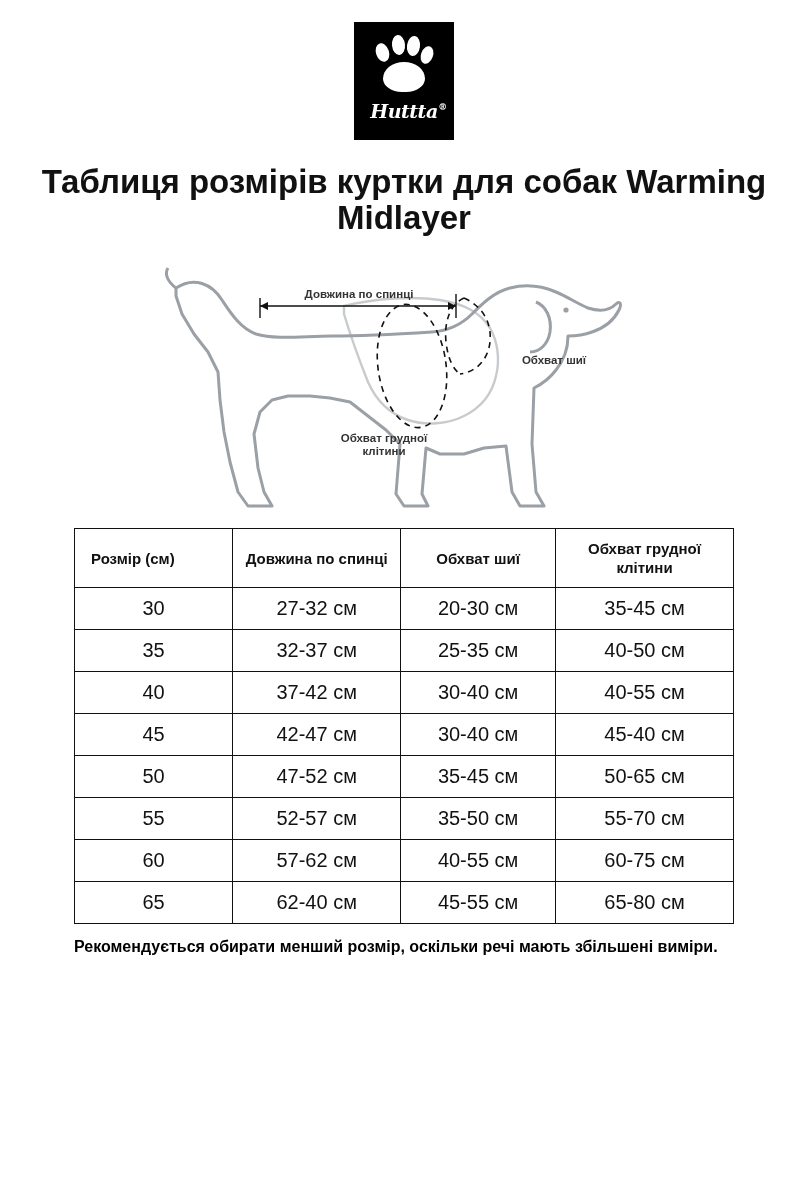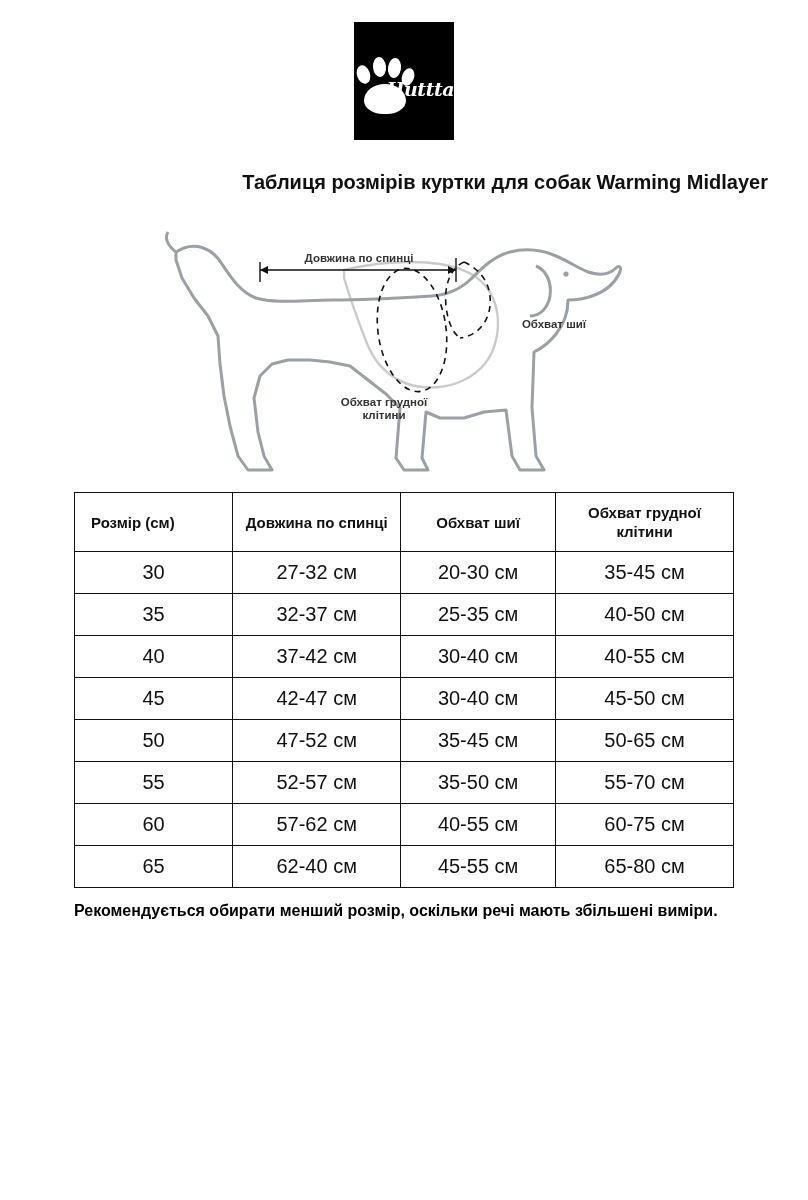--- a/index.html
+++ b/index.html
@@ -26,21 +26,21 @@
   .logo-wrap {
     display: flex;
     justify-content: center;
     padding-top: 22px;
   }
   .logo-box {
     width: 100px;
     height: 118px;
     background: #000000;
     display: flex;
-    flex-direction: row;
+    flex-direction: column;
     align-items: center;
     justify-content: flex-start;
     padding-top: 12px;
     box-sizing: border-box;
   }
   .paw {
     position: relative;
     width: 62px;
     height: 62px;
   }
@@ -73,23 +73,23 @@
   .logo-word .tick {
     position: absolute;
     right: -9px;
     top: 2px;
     font-size: 9px;
     font-style: normal;
   }
 
   
   .title {
-    text-align: right;
-    font-weight: bold;
-    font-size: 20px;
+    text-align: center;
+    font-weight: bold;
+    font-size: 33px;
     line-height: 36px;
     margin: 24px 0 0 0;
     padding: 0 40px;
     color: #111111;
   }
 
   
   .illustration {
     margin: 12px auto 0 auto;
     width: 480px;
@@ -262,21 +262,21 @@
         <tr>
           <td>40</td>
           <td>37-42 см</td>
           <td>30-40 см</td>
           <td>40-55 см</td>
         </tr>
         <tr>
           <td>45</td>
           <td>42-47 см</td>
           <td>30-40 см</td>
-          <td>45-50 см</td>
+          <td>45-40 см</td>
         </tr>
         <tr>
           <td>50</td>
           <td>47-52 см</td>
           <td>35-45 см</td>
           <td>50-65 см</td>
         </tr>
         <tr>
           <td>55</td>
           <td>52-57 см</td>

